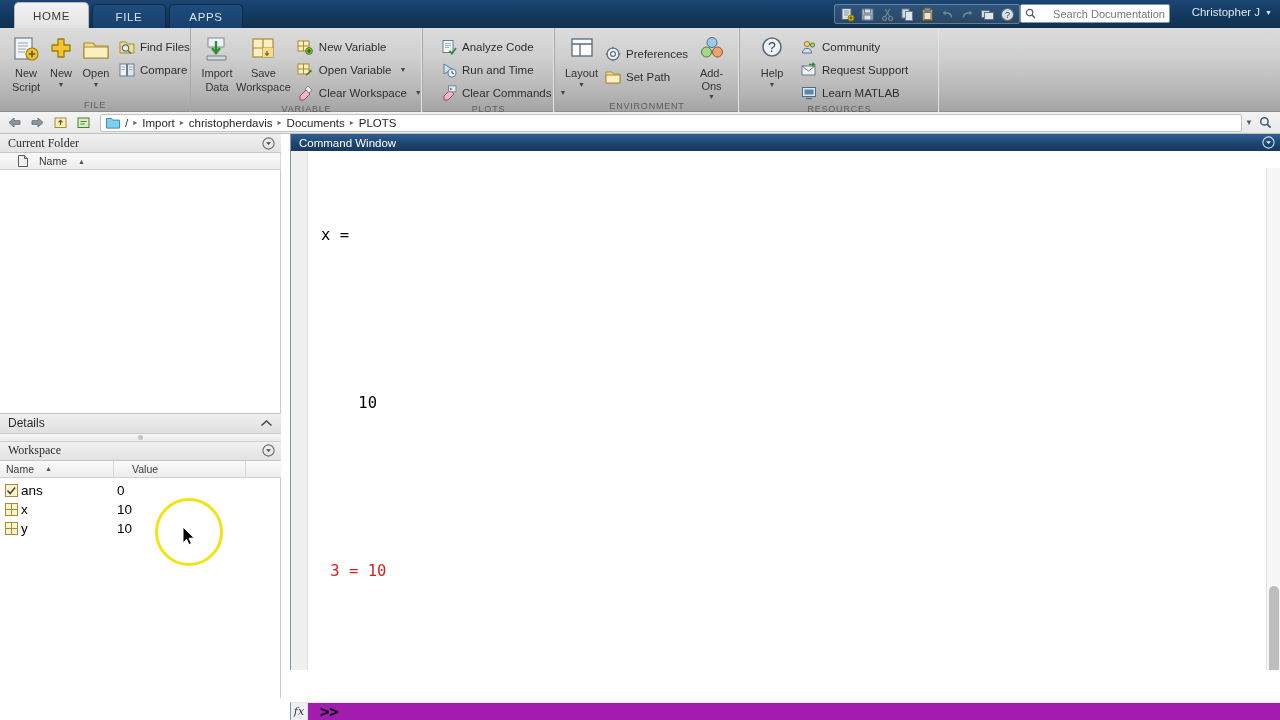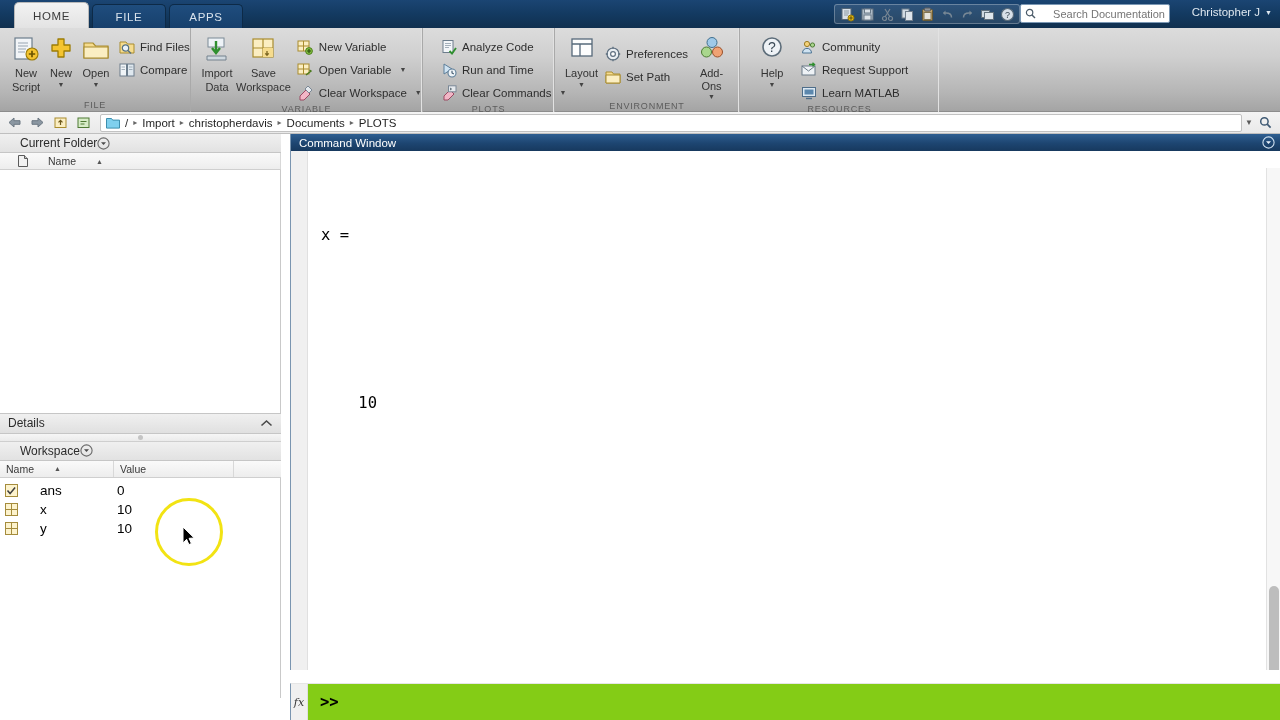--- a/index.html
+++ b/index.html
@@ -109,50 +109,50 @@
   .addr-right { display: flex; align-items: center; gap: 6px; padding-right: 4px; }
 
   
   .leftcol {
     position: absolute; top: 134px; left: 0; width: 281px; height: 586px;
     background: #ffffff; display: flex; flex-direction: column;
   }
   .panel-header {
     height: 19px; background: linear-gradient(to bottom, #f0f0f0, #e2e2e2);
     border-bottom: 1px solid #c6c6c6;
-    display: flex; align-items: center; justify-content: flex-start;
-    padding: 0 6px 0 20px;
-    font-size: 12px; color: #2b2b2b;
+    display: flex; align-items: center; justify-content: space-between;
+    padding: 0 6px 0 8px;
+    font-size: 12px; color: #2b2b2b; font-family: Liberation Serif, serif;
   }
   .hdr-btn { width: 13px; height: 13px; display: flex; align-items: center; justify-content: center; }
   .col-header {
     height: 17px; background: linear-gradient(to bottom, #fafafa, #ededed);
     border-bottom: 1px solid #cfcfcf;
     display: flex; align-items: center; font-size: 10.5px; color: #3a3a3a;
   }
-  .col-header .ch { display: flex; align-items: center; gap: 20px; padding-left: 6px; height: 100%;
+  .col-header .ch { display: flex; align-items: center; gap: 11px; padding-left: 6px; height: 100%;
                     border-right: 1px solid #d8d8d8; }
   .cf-body { flex: 1; background: #ffffff; border-right: 1px solid #c9c9c9; position: relative; }
   .details-header {
     height: 21px; background: linear-gradient(to bottom, #f0f0f0, #e0e0e0);
     border-top: 1px solid #c6c6c6; border-bottom: 1px solid #c6c6c6;
     display: flex; align-items: center; justify-content: space-between;
     padding: 0 8px; font-size: 12px; color: #2b2b2b;
   }
   .splitter {
     height: 8px; background: linear-gradient(to bottom,#f6f6f6,#ebebeb);
     display: flex; align-items: center; justify-content: center;
     border-bottom: 1px solid #cfcfcf;
   }
   .splitter .dot { width: 5px; height: 5px; border-radius: 50%; background: #c4c4c4; }
   .ws-body { flex: 1; background: #ffffff; position: relative; border-right: 1px solid #c9c9c9; }
   .ws-row {
     height: 19px; display: flex; align-items: center; font-size: 13.5px; color: #000;
   }
-  .ws-name { width: 114px; display: flex; align-items: center; gap: 22px; padding-left: 5px; }
+  .ws-name { width: 114px; display: flex; align-items: center; gap: 3px; padding-left: 5px; }
   .ws-val { padding-left: 3px; }
   .varicon { width: 13px; height: 13px; flex: 0 0 13px; }
 
   
   .cmdwrap {
     position: absolute; top: 134px; left: 290px; width: 990px; height: 536px;
     background: #ffffff; border-left: 1px solid #7a95b0;
   }
   .cmd-title {
     height: 17px; background: linear-gradient(to bottom, #2f5f91 0%, #1d4571 55%, #17395e 100%);
@@ -180,22 +180,22 @@
   .err { color: #d21e1e; }
   .cmd-scroll {
     position: absolute; top: 17px; right: 0; width: 14px; bottom: 0;
     background: #f7f7f7; border-left: 1px solid #e2e2e2;
   }
   .cmd-thumb {
     position: absolute; left: 2px; width: 10px; border-radius: 5px;
     background: #bdbdbd;
   }
   .promptbar {
-    position: absolute; left: 290px; bottom: 0; width: 990px; height: 37px;
-    background: #84cc16; border-left: 1px solid #7a95b0; border-top: 1px solid #e6e6e6;
+    position: absolute; left: 290px; bottom: 0; width: 990px; height: 18px;
+    background: #a21caf; border-left: 1px solid #7a95b0; border-top: 1px solid #e6e6e6;
     display: flex; align-items: center;
   }
   .promptbar .fxbox {
     width: 17px; height: 100%; background: #f0f0f0; border-right: 1px solid #e0e0e0;
     display: flex; align-items: center; justify-content: center;
     font-family: "DejaVu Serif", serif; font-style: italic; font-size: 11px; color: #333;
   }
   .promptbar .pp {
     font-family: "DejaVu Sans Mono", "Liberation Mono", monospace;
     font-size: 15.5px; color: #000; padding-left: 12px; font-weight: bold;
@@ -667,21 +667,21 @@
             <circle cx="6.5" cy="6.5" r="5.6" fill="none" stroke="#6a6a6a" stroke-width="1.1"></circle>
             <path d="M4 5.3l2.5 2.8L9 5.3z" fill="#4a4a4a"></path>
           </svg>
       </span>
     </div>
     <div class="col-header">
       <div class="ch" style="width:114px;">
         <span>Name</span>
         <span style="font-size:7px;color:#555;">▲</span>
       </div>
-      <div class="ch" style="width:120px;">
+      <div class="ch" style="width:120px;margin-left:12px;">
         <span>Value</span>
       </div>
     </div>
 
     <div class="ws-body">
       <div class="ws-row" style="margin-top:3px;">
         <span class="ws-name">
           <span class="varicon">
             <svg width="13" height="13" viewBox="0 0 13 13">
                 <rect x="0.5" y="0.5" width="12" height="12" fill="#fdf3cd" stroke="#a58c3c"></rect>
@@ -731,20 +731,21 @@
           </svg>
       </span>
     </div>
     <div class="cmd-body">
       <div class="cmd-gutter"></div>
       <div class="cmd-text">
         <div class="ln">x =</div>
         <div class="ln"></div>
         <div class="ln">    10</div>
         <div class="ln"></div>
+        <div class="ln err"> 3 = 10</div>
         
         
         
         
         
         
         
         
         
         

